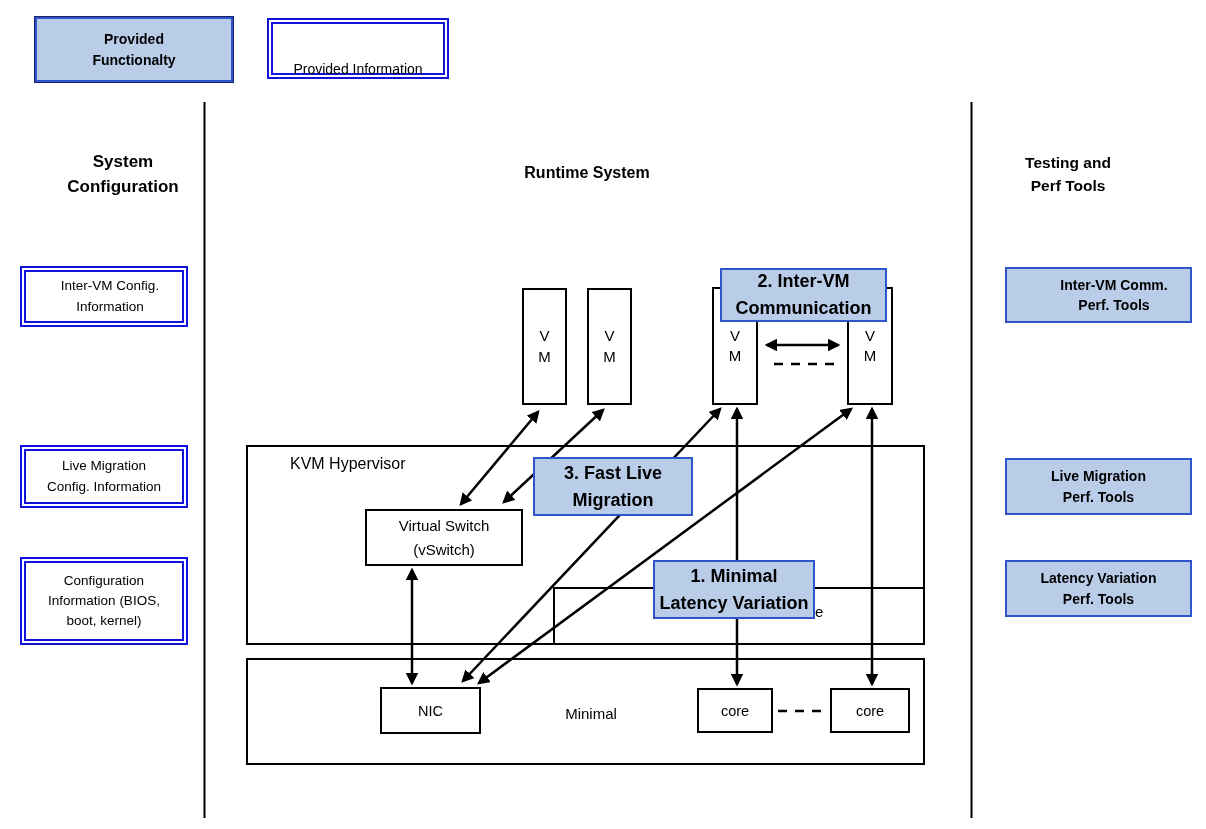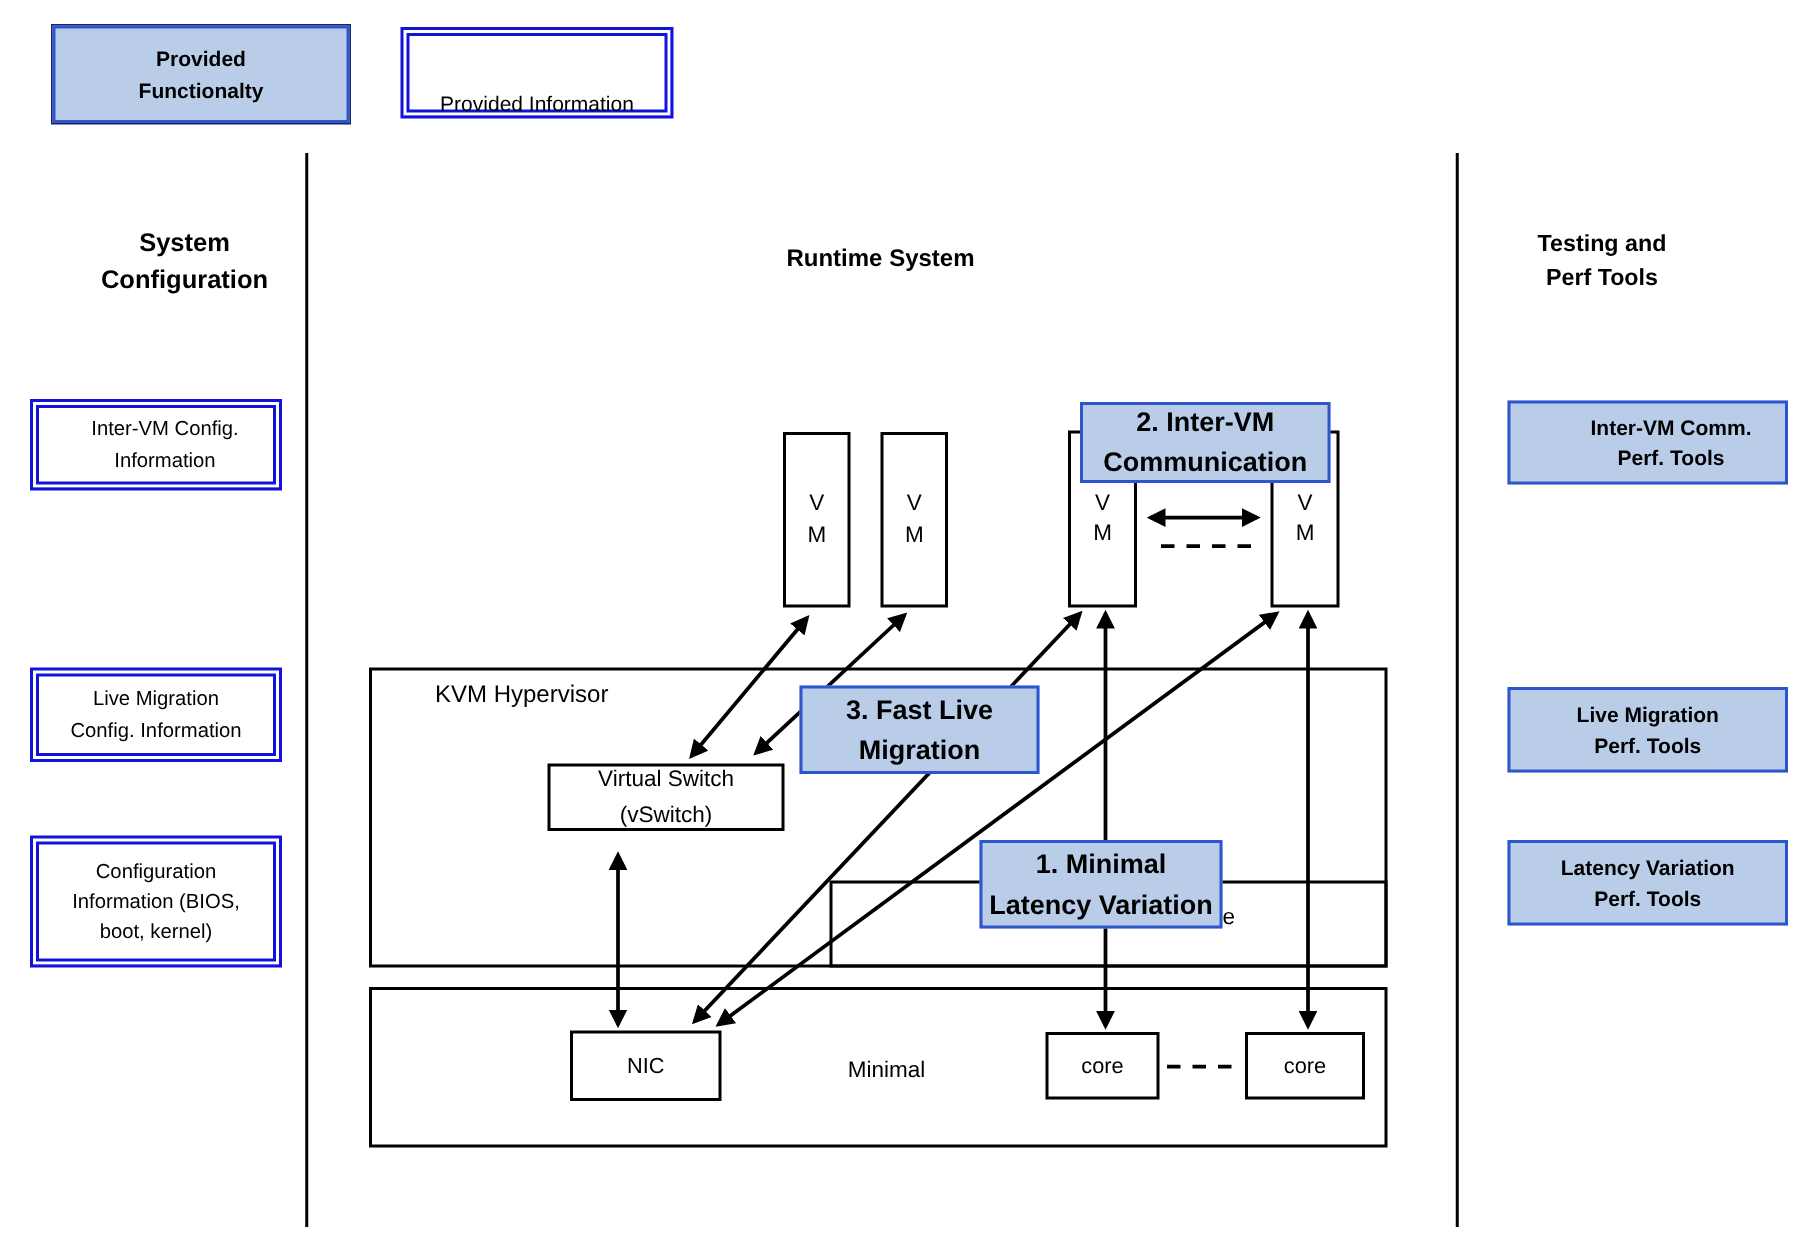--- a/index.html
+++ b/index.html
@@ -85,21 +85,21 @@
 <div class="abs boxlayer" style="left:262px;top:455px;font-size:16px;margin-left:28px;">KVM Hypervisor</div>
 
 <div class="abs outline-box boxlayer" style="left:553px;top:587px;width:372px;height:58px;background:transparent;"></div>
 <div class="abs boxlayer" style="left:815px;top:603px;font-size:15px;">e</div>
 
 <div class="abs outline-box boxlayer" style="left:246px;top:658px;width:679px;height:107px;"></div>
 <div class="abs ctr boxlayer" style="left:536px;top:700px;width:110px;height:26px;font-size:15px;">
   <span>Minimal</span>
 </div>
 
-<div class="abs ctr outline-box boxlayer" style="left:365px;top:509px;width:158px;height:45px;font-size:15px;line-height:1.55;">
+<div class="abs ctr outline-box boxlayer" style="left:365px;top:509px;width:158px;height:57px;font-size:15px;line-height:1.55;">
   <span>Virtual Switch
 (vSwitch)</span>
 </div>
 
 <div class="abs ctr outline-box boxlayer" style="left:380px;top:687px;width:101px;height:47px;font-size:14.5px;">
   <span>NIC</span>
 </div>
 
 <div class="abs ctr outline-box boxlayer" style="left:697px;top:688px;width:76px;height:45px;font-size:14.5px;">
   <span>core</span>

